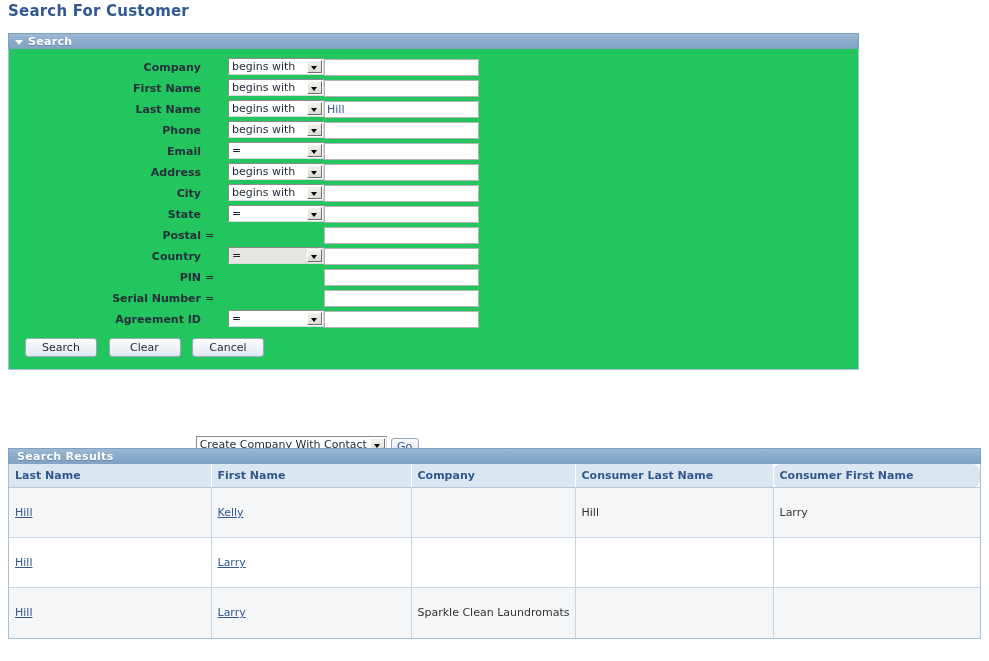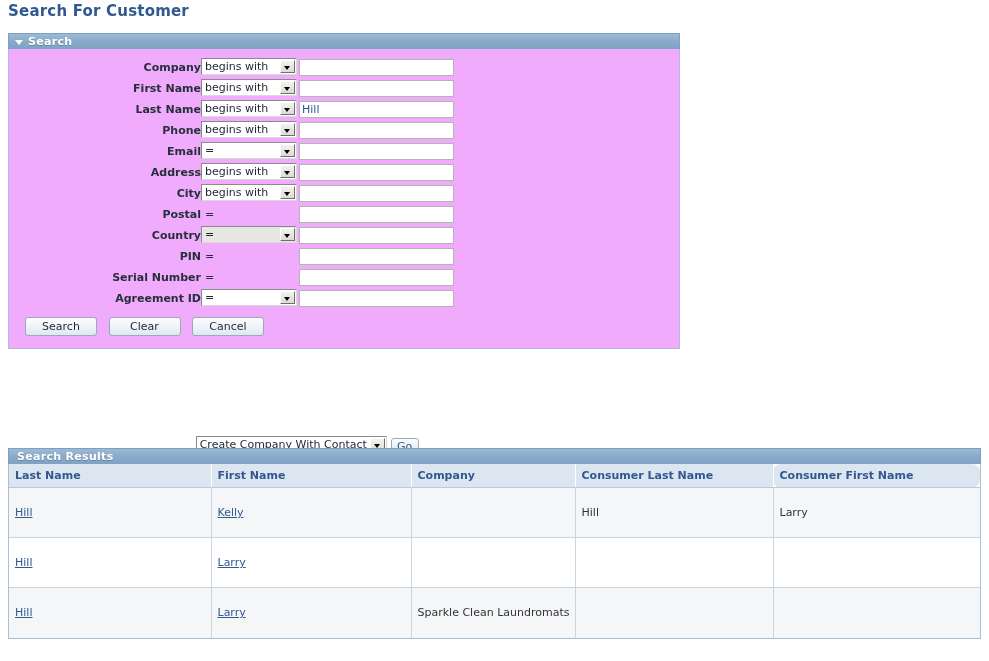--- a/index.html
+++ b/index.html
@@ -27,24 +27,24 @@
     color: #31588f;
     letter-spacing: 0.2px;
     font-family: "DejaVu Sans", "Liberation Sans", sans-serif;
   }
 
   
   .panel {
     position: absolute;
     left: 8px;
     top: 33px;
-    width: 672px;
+    width: 851px;
     border: 1px solid #a7c0d8;
     border-top: none;
-    background: #f0abfc;
+    background: #22c55e;
     box-sizing: border-box;
   }
   .panel-header {
     height: 16px;
     background: linear-gradient(to bottom, #9cbad5 0%, #8aaac9 50%, #7fa1c3 100%);
     border: 1px solid #7d9fc0;
     border-bottom: none;
     box-sizing: border-box;
     display: flex;
     align-items: center;
@@ -97,20 +97,21 @@
     border-right-color: #d9d9d9;
     border-bottom-color: #d9d9d9;
     box-sizing: border-box;
     font-size: 11px;
     color: #1d2733;
     line-height: 15px;
     padding-left: 3px;
     overflow: hidden;
     white-space: nowrap;
     cursor: default;
+    margin-left: 27px;
   }
   .sel.gray { background: #e8e6e1; }
   .sel .btn {
     position: absolute;
     right: 1px;
     top: 1px;
     width: 15px;
     height: 13px;
     background: linear-gradient(to bottom, #f4f2ee 0%, #dedbd4 100%);
     border: 1px solid #ffffff;
@@ -343,20 +344,25 @@
               <td class="val"><input type="text" class="tin" style=""></td>
             </tr>
             <tr>
               <td class="lbl">Address</td>
               <td class="op"><span class="sel"><span>begins with</span><span class="btn"></span></span></td>
               <td class="val"><input type="text" class="tin" style=""></td>
             </tr>
             <tr>
               <td class="lbl">City</td>
               <td class="op"><span class="sel"><span>begins with</span><span class="btn"></span></span></td>
+              <td class="val"><input type="text" class="tin" style=""></td>
+            </tr>
+            <tr>
+              <td class="lbl">State</td>
+              <td class="op"><span class="sel"><span>=</span><span class="btn"></span></span></td>
               <td class="val"><input type="text" class="tin" style=""></td>
             </tr>
             <tr>
               <td class="lbl">Postal</td>
               <td class="op"><span class="op-static">=</span></td>
               <td class="val"><input type="text" class="tin" style=""></td>
             </tr>
             <tr>
               <td class="lbl">Country</td>
               <td class="op"><span class="sel gray"><span>=</span><span class="btn"></span></span></td>

